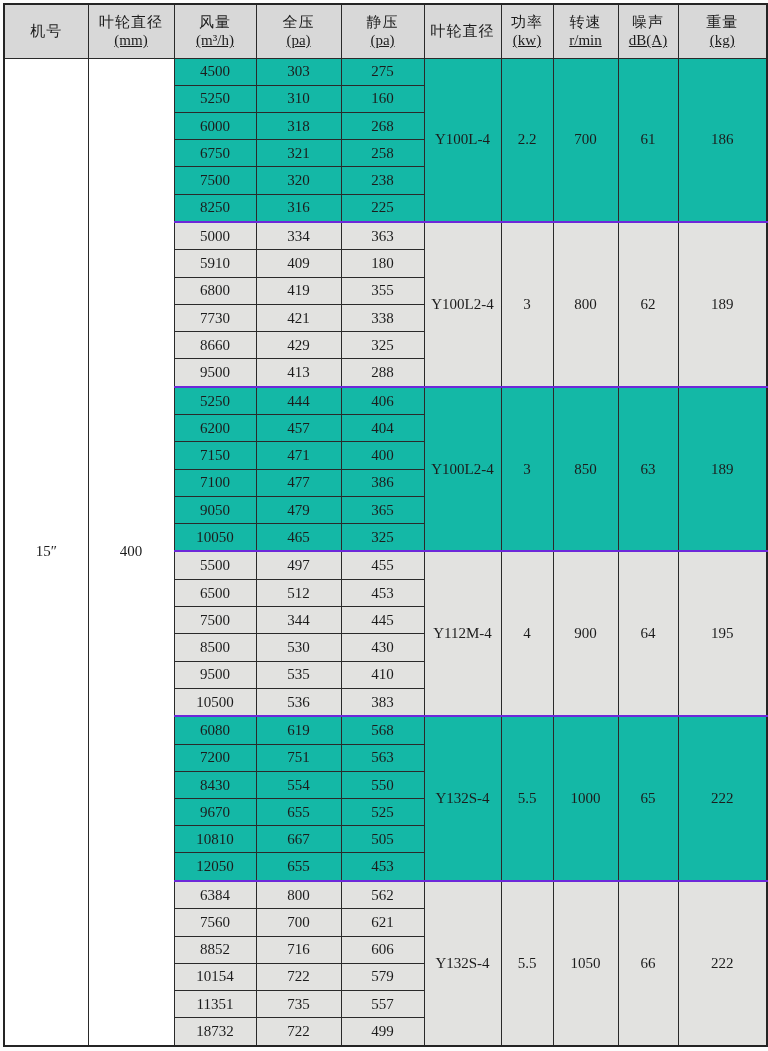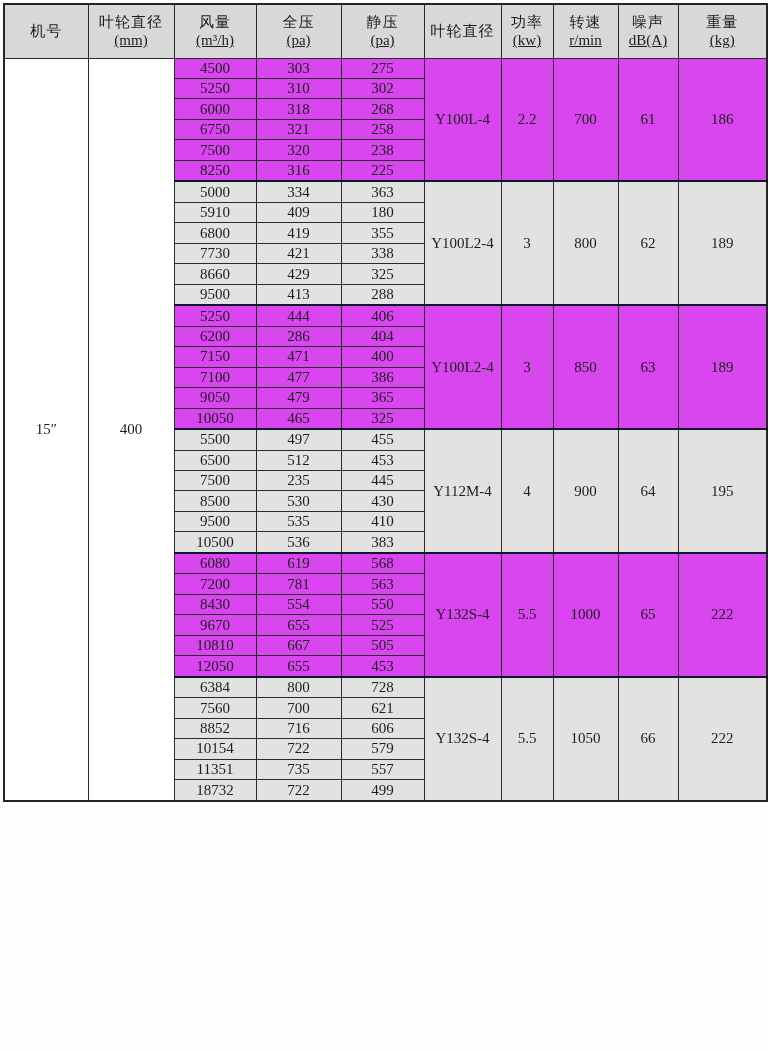--- a/index.html
+++ b/index.html
@@ -12,22 +12,22 @@
     width: 768px;
     height: 1051px;
     box-sizing: border-box;
     padding: 3px 2px 4px 3px;
     background: #fdfdfd;
   }
   table.spec {
     border-collapse: collapse;
     table-layout: fixed;
     width: 763px;
-    height: 799px;
-    background: #d946ef;
+    height: 1044px;
+    background: #14b8a6;
     border: 2px solid #242424;
   }
   table.spec th, table.spec td {
     border: 1px solid #2a2a2a;
     text-align: center;
     vertical-align: middle;
     padding: 0;
     color: #1c1c1c;
     font-size: 15px;
     line-height: 1.25;
@@ -36,21 +36,21 @@
   thead tr { height: 54px; }
   thead th {
     background: #d8d8d8;
     font-weight: normal;
     font-size: 14.5px;
     border-bottom: 2px solid #242424;
     letter-spacing: 1px;
   }
   thead th .sub { letter-spacing: 0; text-decoration: underline; }
   td.shaded { background: #e2e2e0; }
-  tr.block-start td { border-top: 2px solid #0f172a; }
+  tr.block-start td { border-top: 2px solid #6d28d9; }
   td.span-cell { background: #ffffff; }
   
   col.c-machine  { width: 84px; }
   col.c-diam     { width: 86px; }
   col.c-flow     { width: 82px; }
   col.c-tpress   { width: 85px; }
   col.c-spress   { width: 83px; }
   col.c-motor    { width: 77px; }
   col.c-power    { width: 52px; }
   col.c-speed    { width: 65px; }
@@ -126,21 +126,21 @@
           <td>275</td>
           <td rowspan="6">Y100L-4</td>
           <td rowspan="6">2.2</td>
           <td rowspan="6">700</td>
           <td rowspan="6">61</td>
           <td rowspan="6">186</td>
         </tr>
         <tr>
           <td>5250</td>
           <td>310</td>
-          <td>302</td>
+          <td>160</td>
         </tr>
         <tr>
           <td>6000</td>
           <td>318</td>
           <td>268</td>
         </tr>
         <tr>
           <td>6750</td>
           <td>321</td>
           <td>258</td>
@@ -195,21 +195,21 @@
           <td>444</td>
           <td>406</td>
           <td rowspan="6">Y100L2-4</td>
           <td rowspan="6">3</td>
           <td rowspan="6">850</td>
           <td rowspan="6">63</td>
           <td rowspan="6">189</td>
         </tr>
         <tr>
           <td>6200</td>
-          <td>286</td>
+          <td>457</td>
           <td>404</td>
         </tr>
         <tr>
           <td>7150</td>
           <td>471</td>
           <td>400</td>
         </tr>
         <tr>
           <td>7100</td>
           <td>477</td>
@@ -235,21 +235,21 @@
           <td rowspan="6" class="shaded">64</td>
           <td rowspan="6" class="shaded">195</td>
         </tr>
         <tr>
           <td class="shaded">6500</td>
           <td class="shaded">512</td>
           <td class="shaded">453</td>
         </tr>
         <tr>
           <td class="shaded">7500</td>
-          <td class="shaded">235</td>
+          <td class="shaded">344</td>
           <td class="shaded">445</td>
         </tr>
         <tr>
           <td class="shaded">8500</td>
           <td class="shaded">530</td>
           <td class="shaded">430</td>
         </tr>
         <tr>
           <td class="shaded">9500</td>
           <td class="shaded">535</td>
@@ -265,21 +265,21 @@
           <td>619</td>
           <td>568</td>
           <td rowspan="6">Y132S-4</td>
           <td rowspan="6">5.5</td>
           <td rowspan="6">1000</td>
           <td rowspan="6">65</td>
           <td rowspan="6">222</td>
         </tr>
         <tr>
           <td>7200</td>
-          <td>781</td>
+          <td>751</td>
           <td>563</td>
         </tr>
         <tr>
           <td>8430</td>
           <td>554</td>
           <td>550</td>
         </tr>
         <tr>
           <td>9670</td>
           <td>655</td>
@@ -291,21 +291,21 @@
           <td>505</td>
         </tr>
         <tr>
           <td>12050</td>
           <td>655</td>
           <td>453</td>
         </tr>
         <tr class="block-start">
           <td class="shaded">6384</td>
           <td class="shaded">800</td>
-          <td class="shaded">728</td>
+          <td class="shaded">562</td>
           <td rowspan="6" class="shaded">Y132S-4</td>
           <td rowspan="6" class="shaded">5.5</td>
           <td rowspan="6" class="shaded">1050</td>
           <td rowspan="6" class="shaded">66</td>
           <td rowspan="6" class="shaded">222</td>
         </tr>
         <tr>
           <td class="shaded">7560</td>
           <td class="shaded">700</td>
           <td class="shaded">621</td>

